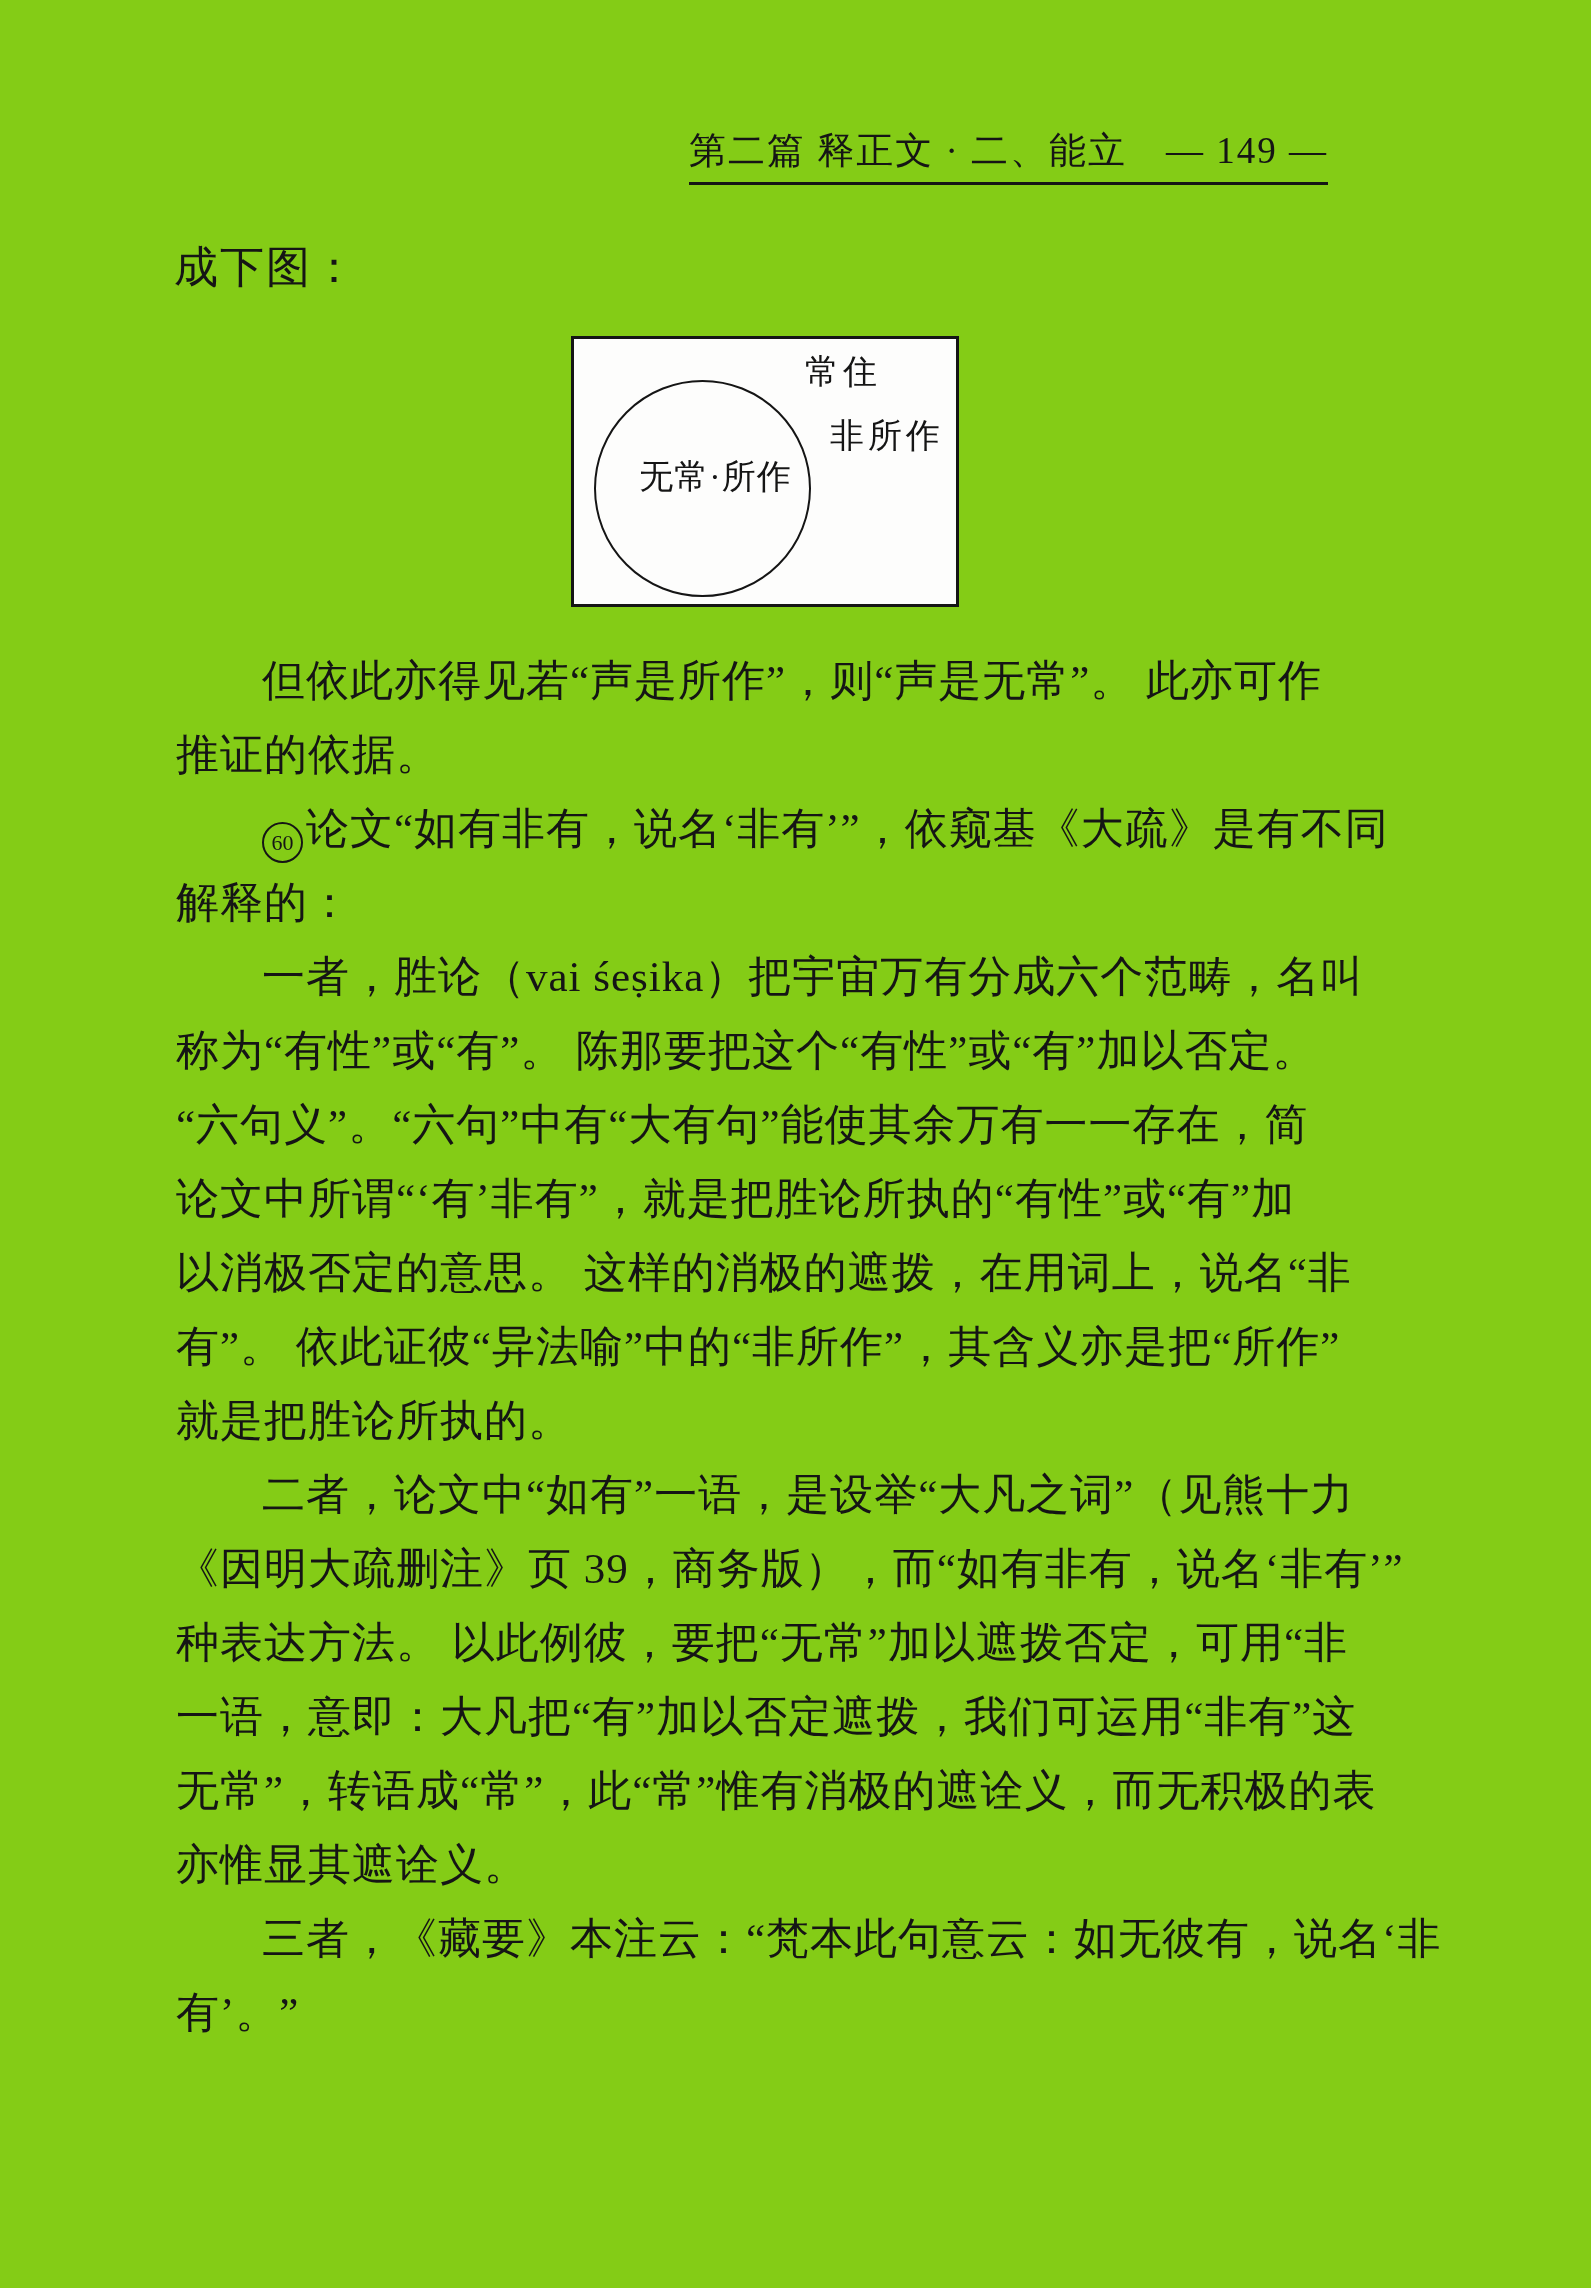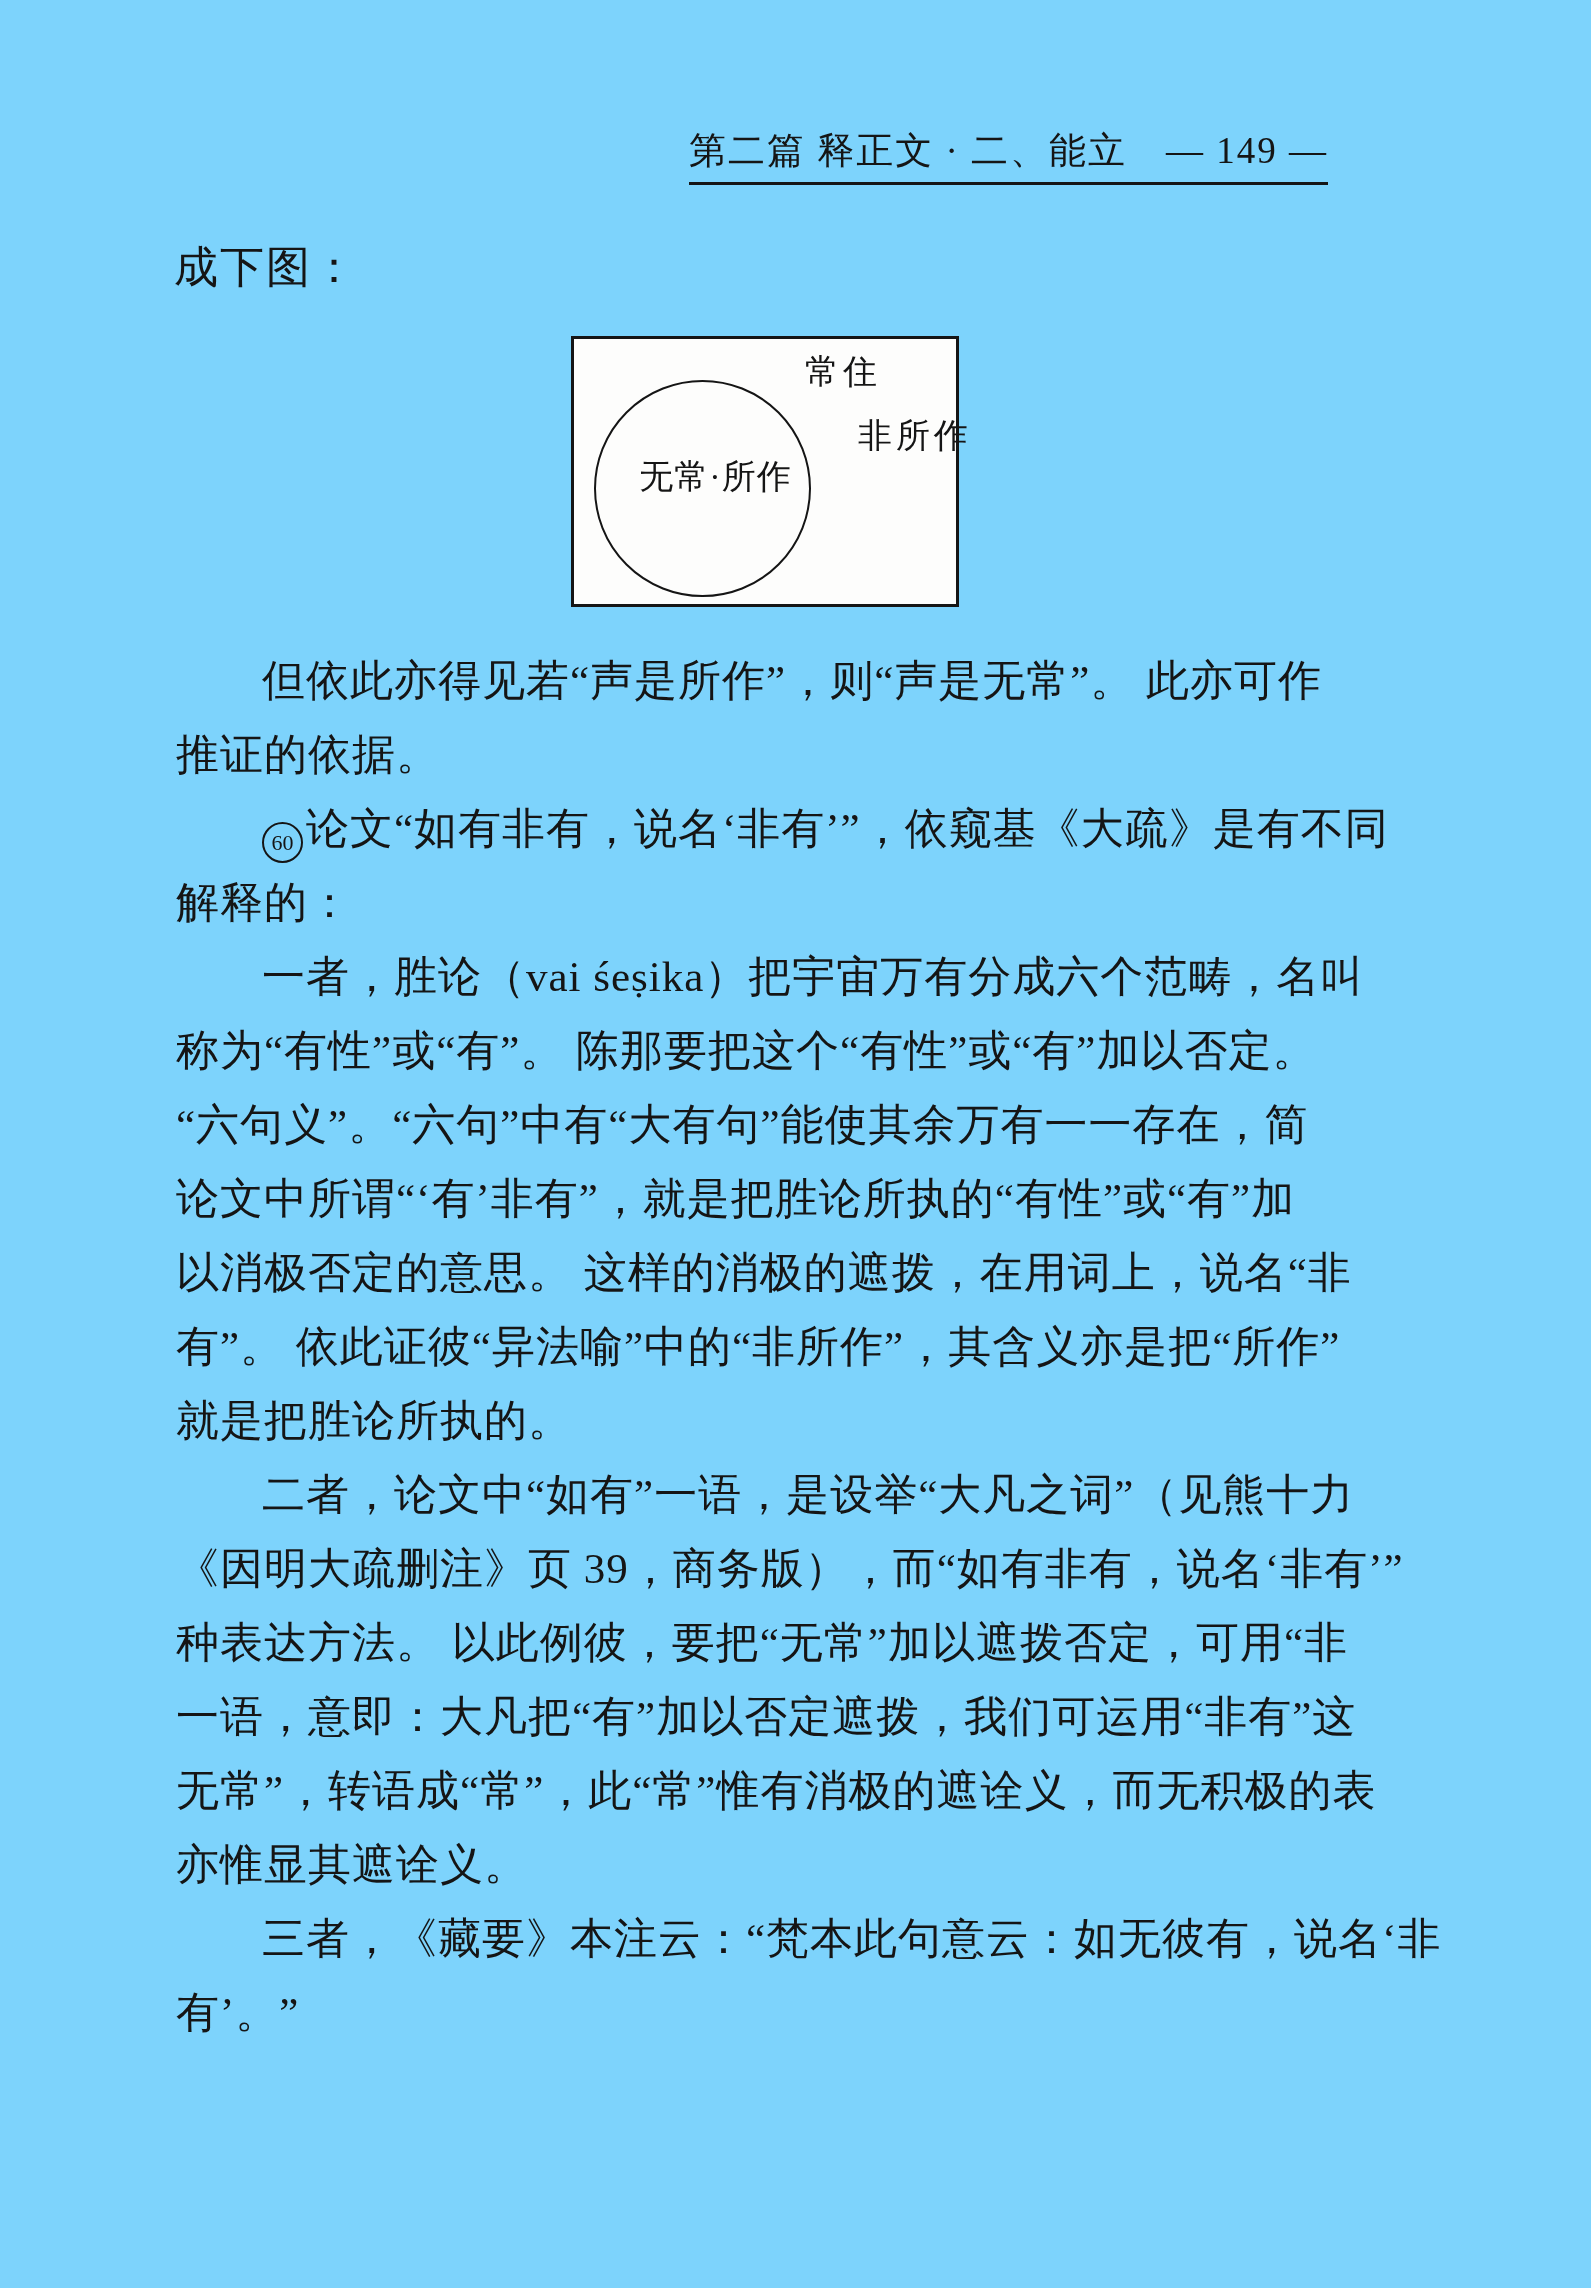--- a/index.html
+++ b/index.html
@@ -4,21 +4,21 @@
 <style>
   html, body {
     margin: 0;
     padding: 0;
     background: #ffffff;
   }
   .page {
     position: relative;
     width: 1592px;
     height: 2289px;
-    background: #7dd3fc;
+    background: #84cc16;
     color: #151515;
     font-family: "Liberation Serif", "DejaVu Serif", serif;
     overflow: hidden;
   }
   .running-header {
     position: absolute;
     left: 689px;
     top: 127px;
     display: inline-block;
     font-size: 37px;
@@ -55,21 +55,21 @@
     border-radius: 50%;
   }
   .fig-label {
     position: absolute;
     font-size: 34px;
     font-weight: normal;
     letter-spacing: 3.9px;
     white-space: nowrap;
   }
   .fig-label-changzhu   { left: 231px; top: 9.8px; }
-  .fig-label-feisuozuo  { left: 256px; top: 74px; margin-left: 28px; }
+  .fig-label-feisuozuo  { left: 256px; top: 74px; }
   .fig-label-circle {
     left: 35px;
     top: 115px;
     width: 213px;
     text-align: center;
     letter-spacing: 1px;
   }
   
   .body-text {
     position: absolute;

